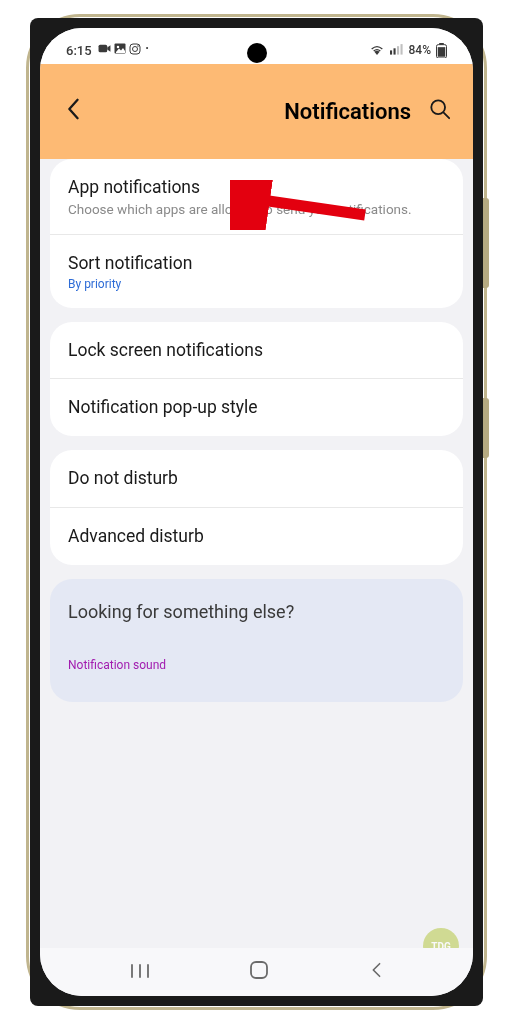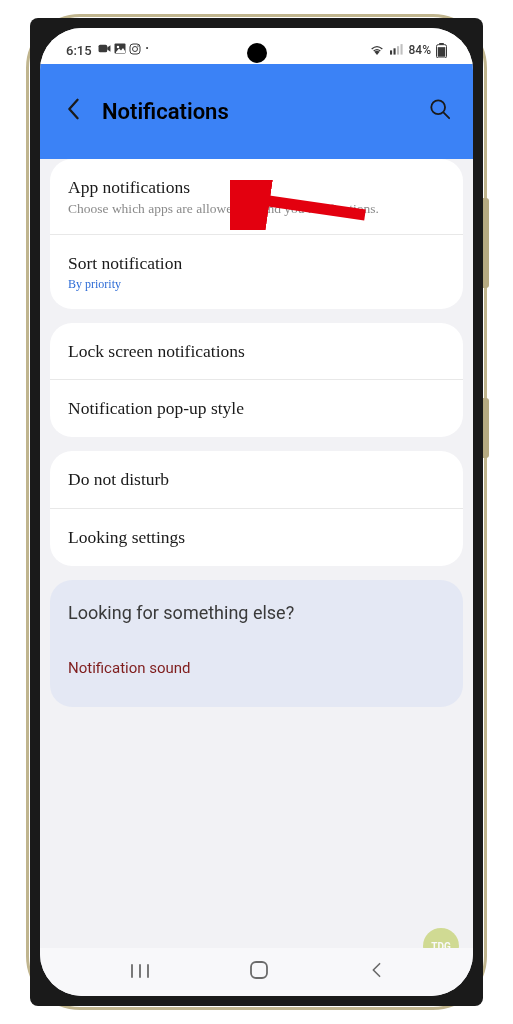--- a/index.html
+++ b/index.html
@@ -94,25 +94,26 @@
       display: flex;
       align-items: flex-start;
       gap: 5px;
       font-size: 12px;
     }
     .battery-icon {
       display: inline-flex;
       align-items: center;
     }
     .header {
-      background: #3b82f6;
+      background: #fdba74;
       padding: 30px 22px 30px 22px;
       display: flex;
       align-items: center;
       gap: 18px;
+      text-align: right;
     }
     .back-btn {
       font-size: 22px;
       padding: 4px;
     }
     .header-title {
       font-size: 22px;
       font-weight: 600;
       flex: 1;
     }
@@ -125,21 +126,20 @@
     .card {
       background: #fff;
       border-radius: 22px;
       margin-bottom: 14px;
       overflow: hidden;
     }
     .row {
       padding: 17px 18px;
       border-bottom: 1px solid #e8e8e8;
       position: relative;
-      font-family: Liberation Serif, serif;
     }
     .row:last-child {
       border-bottom: none;
     }
     .row-title {
       font-size: 17.5px;
       color: #1a1a1a;
       line-height: 1.3;
     }
     .row-subtitle {
@@ -155,22 +155,22 @@
       background: #e4e8f4;
       border-radius: 22px;
       padding: 22px 18px;
     }
     .extra-title {
       font-size: 18px;
       color: #3a3a3a;
       margin-bottom: 28px;
     }
     .extra-link {
-      font-size: 15px;
-      color: #7f1d1d;
+      font-size: 12px;
+      color: #a21caf;
       padding: 8px 0;
     }
     .nav-bar {
       position: absolute;
       bottom: 0;
       left: 0;
       right: 0;
       height: 48px;
       background: #f8f8fa;
       display: flex;
@@ -302,21 +302,21 @@
         <div class="row">
           <div class="row-title">Notification pop-up style</div>
         </div>
       </div>
 
       <div class="card">
         <div class="row">
           <div class="row-title">Do not disturb</div>
         </div>
         <div class="row">
-          <div class="row-title">Looking settings</div>
+          <div class="row-title">Advanced disturb</div>
         </div>
       </div>
 
       <div class="extra-card">
         <div class="extra-title">Looking for something else?</div>
         <div class="extra-link">Notification sound</div>
       </div>
 
     </div>
 

